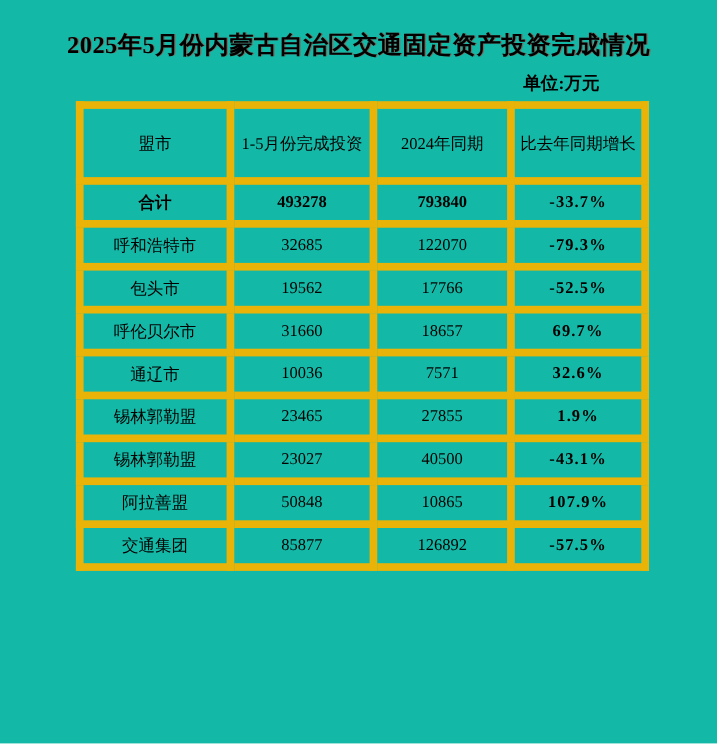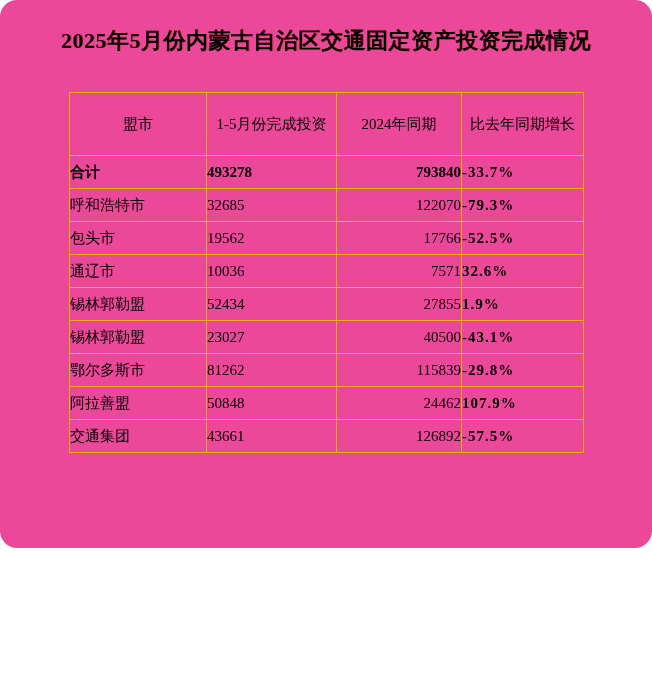--- a/index.html
+++ b/index.html
@@ -5,24 +5,23 @@
   html, body {
     margin: 0;
     padding: 0;
     background: #ffffff;
     font-family: "Liberation Serif", "DejaVu Serif", serif;
     color: #000000;
   }
   .page {
     position: relative;
     width: 652px;
-    height: 548px;
-    background: #ec4899;
+    height: 676px;
+    background: #14b8a6;
     overflow: hidden;
-    border-radius: 17px;
   }
   .page-title {
     position: absolute;
     top: 26px;
     left: 0;
     width: 652px;
     text-align: center;
     font-size: 22px;
     font-weight: bold;
     letter-spacing: 0.5px;
@@ -45,33 +44,34 @@
   }
   table.invest {
     position: absolute;
     left: 69px;
     top: 92px;
     border-collapse: collapse;
     table-layout: fixed;
     font-size: 15px;
   }
   table.invest th, table.invest td {
-    border: 1px solid #eab308;
+    border: 7px solid #eab308;
     padding: 0;
     overflow: hidden;
     white-space: nowrap;
   }
   table.invest th {
     height: 62px;
     font-weight: normal;
     text-align: center;
     font-size: 15px;
   }
   table.invest td {
     height: 32px;
+    text-align: center;
   }
   col.c-region   { width: 137px; }
   col.c-current  { width: 130px; }
   col.c-previous { width: 125px; }
   col.c-growth   { width: 122px; }
   td.cell-previous {
     text-align: right;
     padding-right: 3px;
   }
   td.cell-growth {
@@ -82,20 +82,23 @@
     font-weight: bold;
   }
 </style>
 </head>
 <body>
 
 <div class="page">
 
   <div class="page-title">2025年5月份内蒙古自治区交通固定资产投资完成情况</div>
 
+  <div class="unit-row">
+    <span>单位:万元</span>
+  </div>
 
   <table class="invest">
     <colgroup>
       <col class="c-region">
       <col class="c-current">
       <col class="c-previous">
       <col class="c-growth">
     </colgroup>
     <thead>
       <tr>
@@ -118,51 +121,51 @@
           <td class="cell-previous">122070</td>
           <td class="cell-growth">-79.3%</td>
         </tr>
         <tr>
           <td class="cell-region">包头市</td>
           <td class="cell-current">19562</td>
           <td class="cell-previous">17766</td>
           <td class="cell-growth">-52.5%</td>
         </tr>
         <tr>
+          <td class="cell-region">呼伦贝尔市</td>
+          <td class="cell-current">31660</td>
+          <td class="cell-previous">18657</td>
+          <td class="cell-growth">69.7%</td>
+        </tr>
+        <tr>
           <td class="cell-region">通辽市</td>
           <td class="cell-current">10036</td>
           <td class="cell-previous">7571</td>
           <td class="cell-growth">32.6%</td>
         </tr>
         <tr>
           <td class="cell-region">锡林郭勒盟</td>
-          <td class="cell-current">52434</td>
+          <td class="cell-current">23465</td>
           <td class="cell-previous">27855</td>
           <td class="cell-growth">1.9%</td>
         </tr>
         <tr>
           <td class="cell-region">锡林郭勒盟</td>
           <td class="cell-current">23027</td>
           <td class="cell-previous">40500</td>
           <td class="cell-growth">-43.1%</td>
         </tr>
         <tr>
-          <td class="cell-region">鄂尔多斯市</td>
-          <td class="cell-current">81262</td>
-          <td class="cell-previous">115839</td>
-          <td class="cell-growth">-29.8%</td>
-        </tr>
-        <tr>
           <td class="cell-region">阿拉善盟</td>
           <td class="cell-current">50848</td>
-          <td class="cell-previous">24462</td>
+          <td class="cell-previous">10865</td>
           <td class="cell-growth">107.9%</td>
         </tr>
         <tr>
           <td class="cell-region">交通集团</td>
-          <td class="cell-current">43661</td>
+          <td class="cell-current">85877</td>
           <td class="cell-previous">126892</td>
           <td class="cell-growth">-57.5%</td>
         </tr>
       </tbody>
   </table>
 
 </div>
 
 </body></html>

